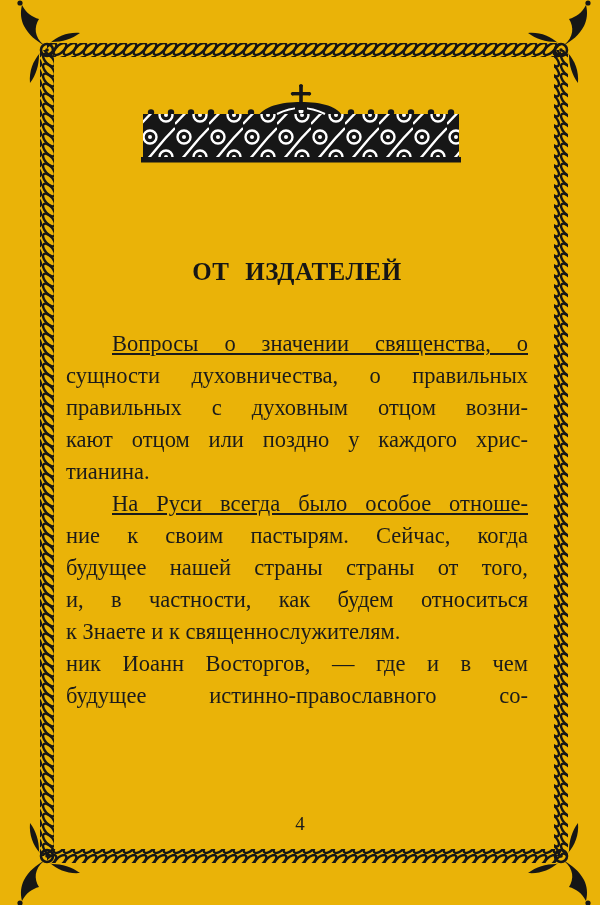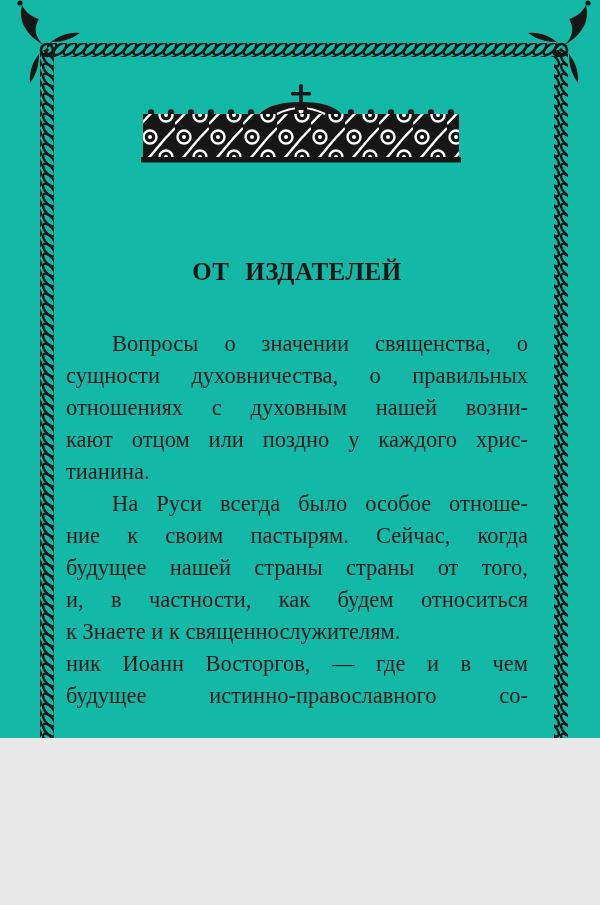--- a/index.html
+++ b/index.html
@@ -1,40 +1,40 @@
 <!DOCTYPE html>
 <html><head>
 <meta charset="utf-8">
 <style>
   html,body { margin:0; padding:0; background:#e8e8e8; }
   .page {
     position:relative;
-    width:600px; height:738px;
-    background:#14b8a6;
+    width:600px; height:905px;
+    background:#eab308;
     font-family:"Liberation Serif","DejaVu Serif",serif;
     color:#1a1a1a;
     overflow:hidden;
     margin:0 auto;
   }
   .border-svg { position:absolute; left:0; top:0; }
   .headpiece { position:absolute; left:141px; top:84px; }
   .page-title {
     position:absolute; left:66px; top:258px; width:462px;
     margin:0; text-align:center;
     font-size:25px; font-weight:bold;
     letter-spacing:0.5px; word-spacing:9px;
     color:#161616;
   }
   .body-text {
     position:absolute; left:66px; top:328px; width:462px;
     font-size:22.5px; line-height:32px; color:#1b1b1b;
   }
   .jline { text-align:justify; text-align-last:justify; }
   .pline { text-align:center; text-align-last:left; }
-  .findent { padding-left:46px; }
+  .findent { padding-left:46px;text-decoration:underline; }
   .page-number {
     position:absolute; left:0; top:813px; width:600px;
     text-align:center; font-size:19px; color:#1b1b1b;
   }
 </style>
 </head>
 <body>
 
 <div class="page">
 
@@ -123,21 +123,21 @@
     </g>
 
     <rect x="0" y="73" width="320" height="5.5" fill="#161616"></rect>
   </svg>
 
   <h1 class="page-title">ОТ ИЗДАТЕЛЕЙ</h1>
 
   <div class="body-text">
     <div class="jline findent">Вопросы о значении священства, о</div>
     <div class="jline">сущности духовничества, о правильных</div>
-    <div class="jline">отношениях с духовным нашей возни-</div>
+    <div class="jline">правильных с духовным отцом возни-</div>
     <div class="jline">кают отцом или поздно у каждого хрис-</div>
     <div class="pline">тианина.</div>
 
     <div class="jline findent">На Руси всегда было особое отноше-</div>
     <div class="jline">ние к своим пастырям. Сейчас, когда</div>
     <div class="jline">будущее нашей страны страны от того,</div>
     <div class="jline">и, в частности, как будем относиться</div>
     <div class="pline">к Знаете и к священнослужителям.</div>
 
     <div class="jline">ник Иоанн Восторгов, — где и в чем</div>

